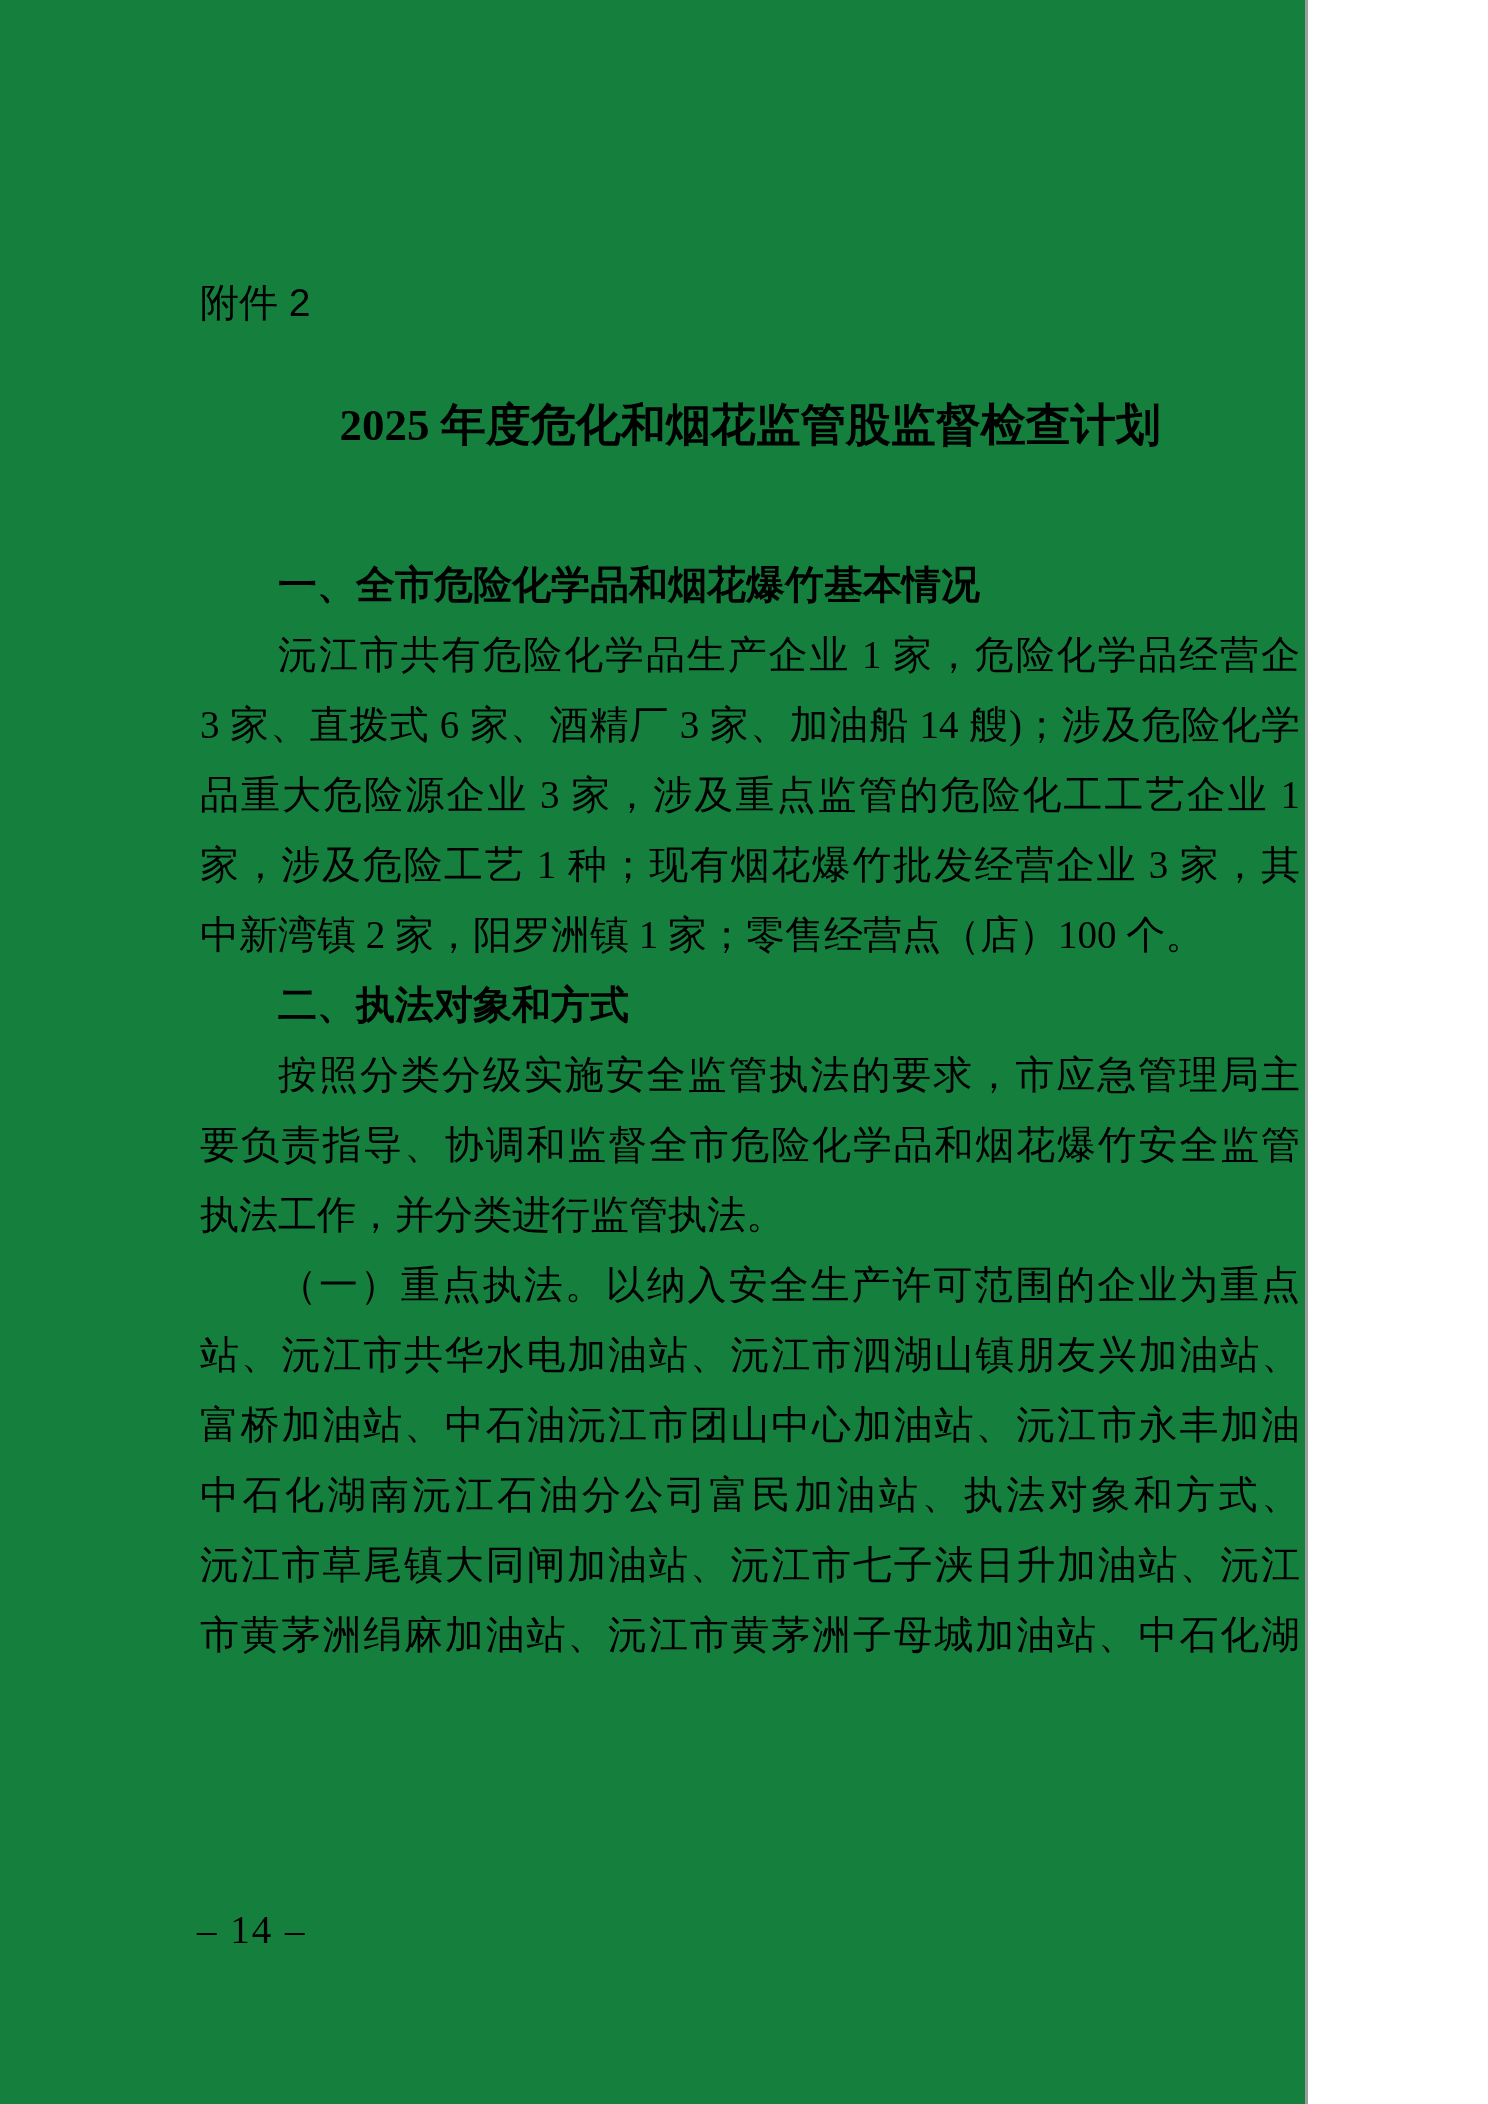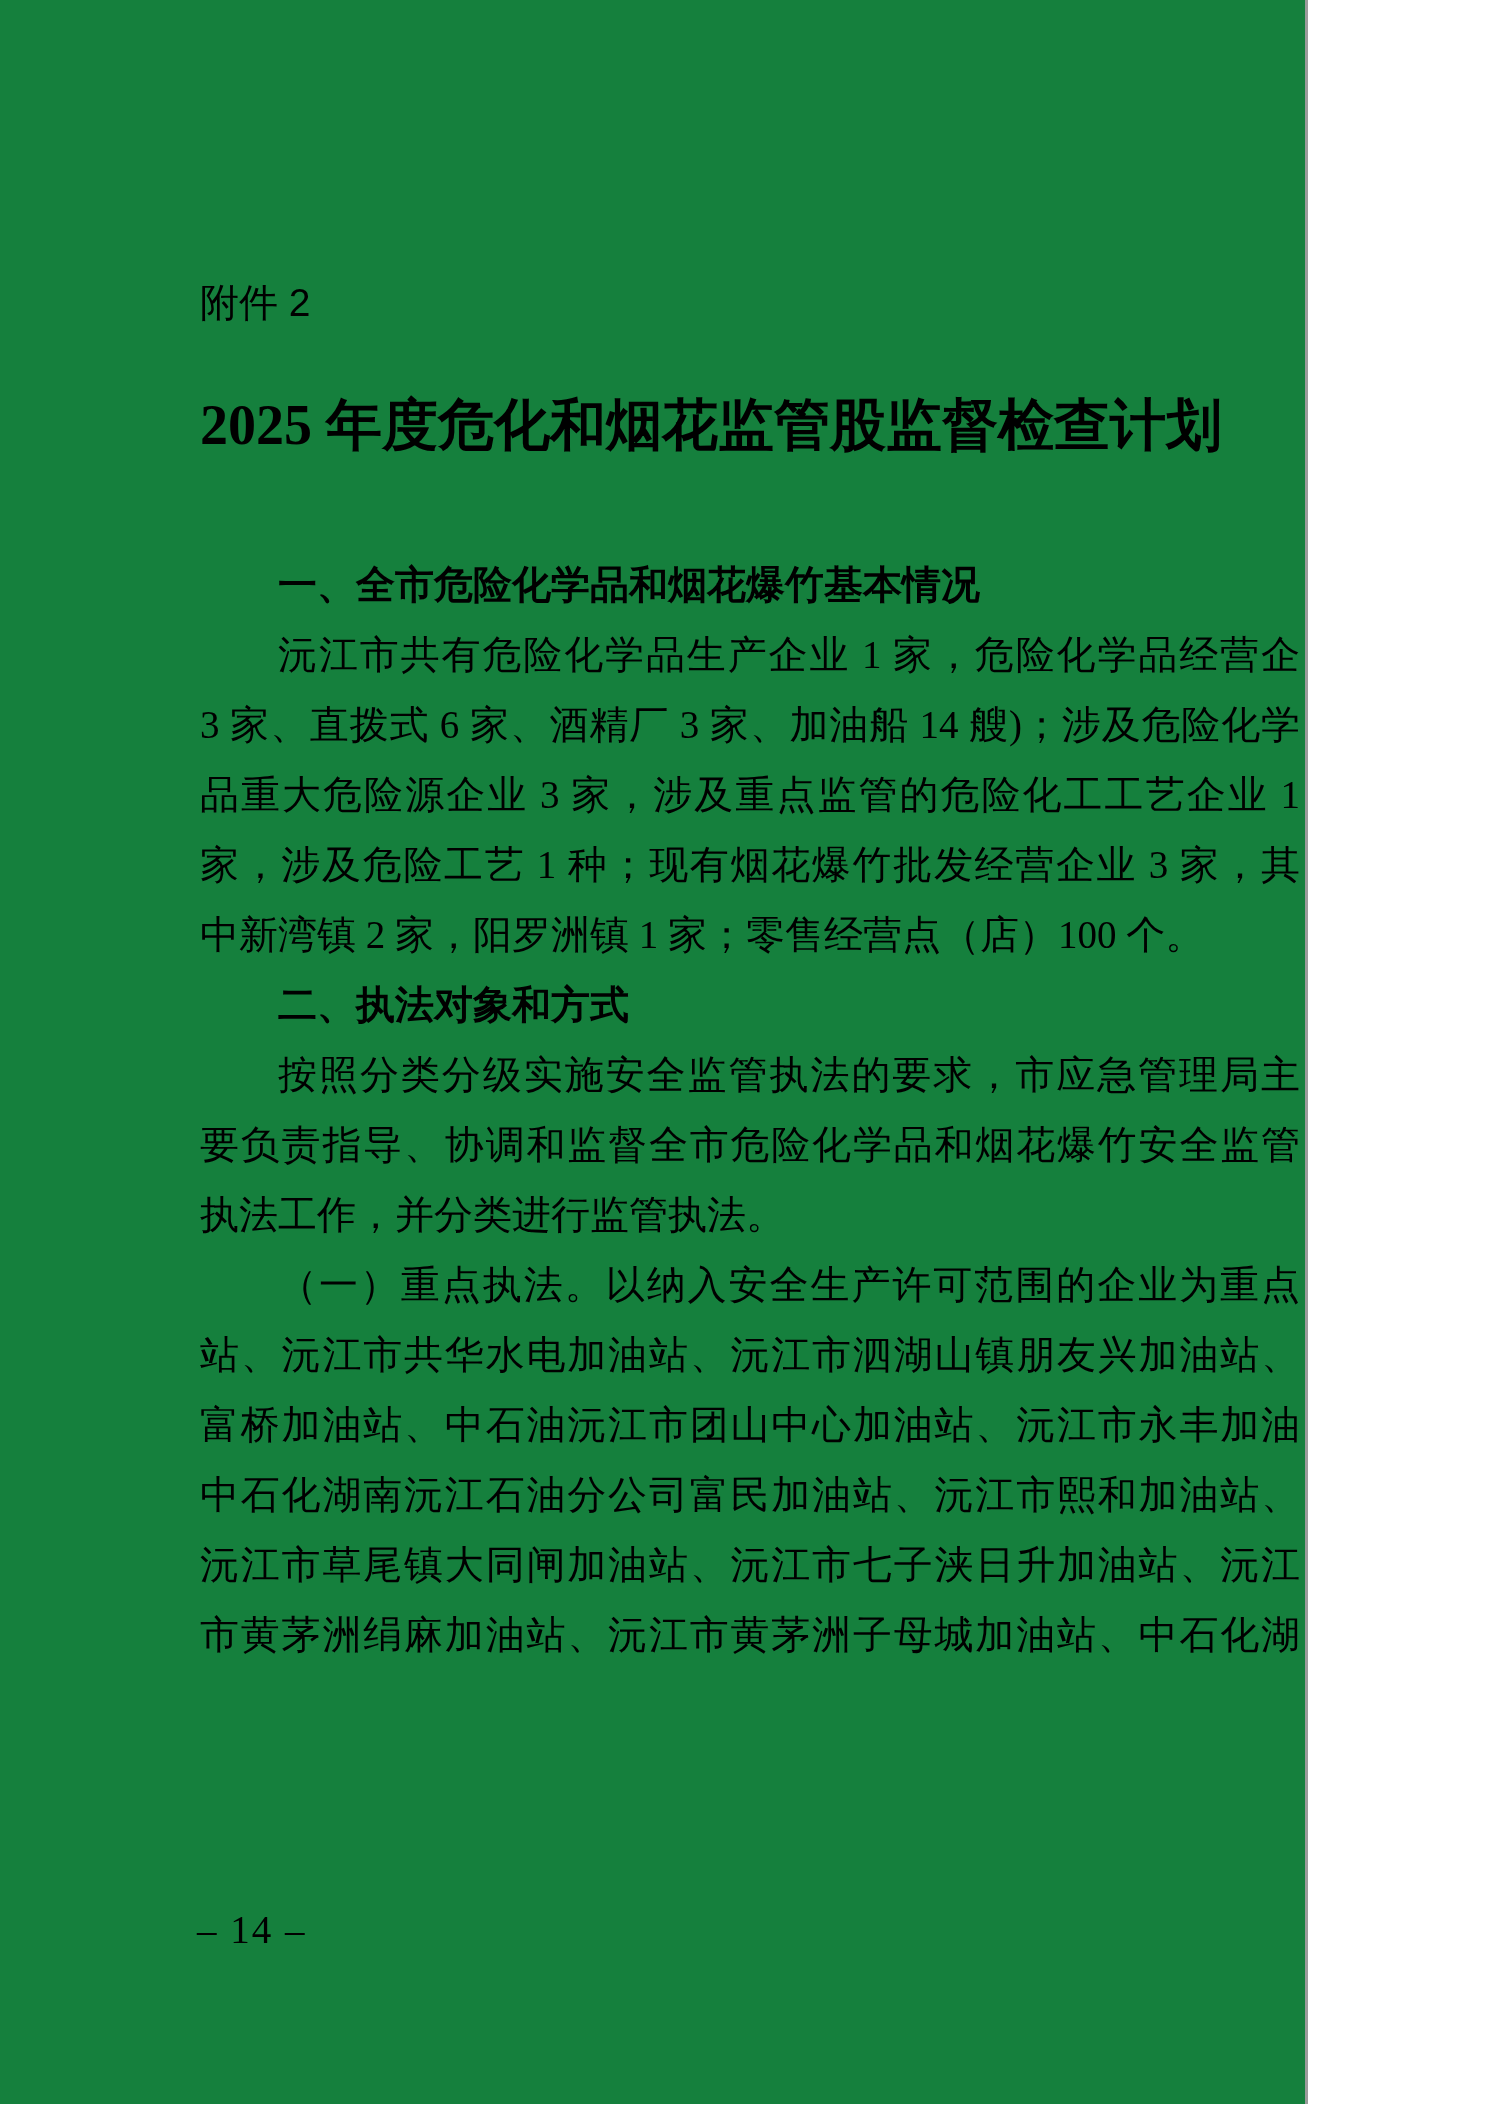--- a/index.html
+++ b/index.html
@@ -25,23 +25,23 @@
     font-family: "Liberation Sans", sans-serif;
     font-size: 39px;
     line-height: 70px;
     font-weight: 400;
     text-align: left;
   }
   .doc-title {
     margin: 45px 0 0 0;
     font-family: "Liberation Serif", serif;
     font-weight: 700;
-    font-size: 56px;
+    font-size: 45px;
     line-height: 84px;
-    text-align: left;
+    text-align: center;
     letter-spacing: 0px;
     white-space: nowrap;
   }
   .gap-before-s1 { height: 83px; }
   .hline {
     font-family: "Liberation Sans", sans-serif;
     font-weight: 700;
     font-size: 39px;
     line-height: 70px;
     text-indent: 78px;
@@ -90,20 +90,20 @@
 
     <div class="line fill indent">按照分类分级实施安全监管执法的要求，市应急管理局主</div>
     <div class="line fill">要负责指导、协调和监督全市危险化学品和烟花爆竹安全监管</div>
     <div class="line">执法工作，并分类进行监管执法。</div>
 
     <div class="line fill indent">
       <span class="kaiti-lead">（一）重点执法。</span><span>以纳入安全生产许可范围的企业为重点</span>
     </div>
     <div class="line fill">站、沅江市共华水电加油站、沅江市泗湖山镇朋友兴加油站、</div>
     <div class="line fill">富桥加油站、中石油沅江市团山中心加油站、沅江市永丰加油</div>
-    <div class="line fill">中石化湖南沅江石油分公司富民加油站、沅江市熙和加油站、</div>
+    <div class="line fill">中石化湖南沅江石油分公司富民加油站、执法对象和方式、</div>
     <div class="line fill">沅江市草尾镇大同闸加油站、沅江市七子浃日升加油站、沅江</div>
     <div class="line fill">市黄茅洲绢麻加油站、沅江市黄茅洲子母城加油站、中石化湖</div>
 
   </div>
 
   <div class="page-number">– 14 –</div>
 </div>
 
 </body></html>

